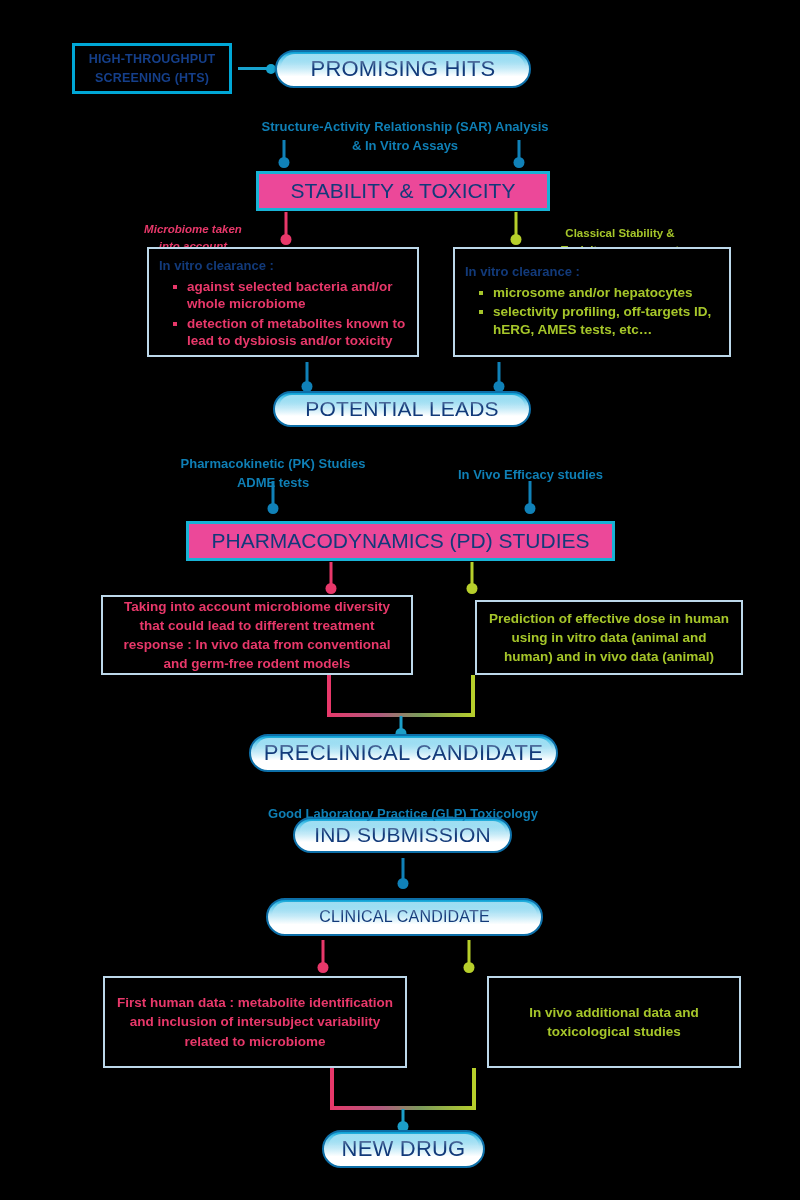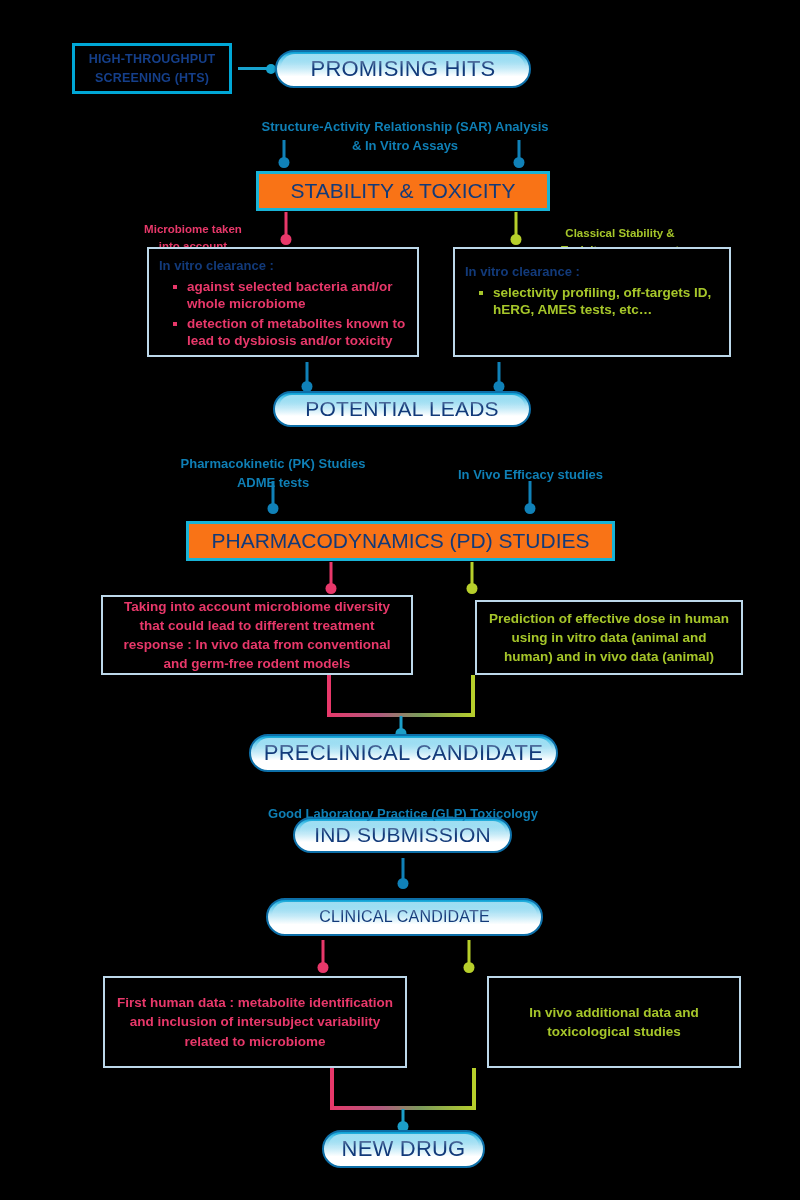--- a/index.html
+++ b/index.html
@@ -28,21 +28,21 @@
   .pill::after{
     content:"";position:absolute;left:4px;right:4px;top:2px;height:42%;
     border-radius:999px 999px 60% 60%/999px 999px 30% 30%;
     background:linear-gradient(to bottom,rgba(255,255,255,.55),rgba(255,255,255,0));
     pointer-events:none;
   }
 
   
   .rectnode{
     border:3px solid #18b3d6;
-    background:#f97316;
+    background:#ec4899;
     display:flex;align-items:center;justify-content:center;
     color:#123a7a;text-align:center;white-space:nowrap;
   }
   .hts{
     border:3px solid #00a7d6;
     background:#000;color:#153f8a;
     display:flex;align-items:center;justify-content:center;
     text-align:center;font-weight:bold;font-size:12.5px;line-height:1.45;
     letter-spacing:.2px;
   }
@@ -71,21 +71,21 @@
   .detail.green .para{color:#a6c62a;}
   .para{
     font-weight:bold;font-size:13.5px;line-height:1.42;text-align:center;
   }
 
   
   .lbl{
     font-weight:bold;text-align:center;line-height:1.42;white-space:pre-line;
   }
   .lbl.blue{color:#0f7fb5;font-size:13px;}
-  .lbl.pink{color:#e8386a;font-size:11.5px;}
+  .lbl.pink{color:#e8386a;font-size:11.5px;font-style:italic;}
   .lbl.green{color:#a6c62a;font-size:11.5px;}
 
   
   .conn{position:absolute;}
   .conn .stem{position:absolute;left:50%;transform:translateX(-50%);top:0;width:3px;}
   .conn .dot{position:absolute;left:50%;transform:translateX(-50%);bottom:0;
              width:11px;height:11px;border-radius:50%;}
   .conn.blue .stem{background:#1081b8;}
   .conn.blue .dot{background:#1081b8;}
   .conn.pink .stem{background:#e8386a;}
@@ -166,20 +166,21 @@
     <div class="hdr">In vitro clearance :</div>
     <ul>
       <li>against selected bacteria and/or whole microbiome</li>
       <li>detection of metabolites known to lead to dysbiosis and/or toxicity</li>
     </ul>
   </div>
 
   <div class="abs detail green" style="left:422px;top:247px;width:278px;height:110px;padding-top:14px;">
     <div class="hdr">In vitro clearance :</div>
     <ul>
+      <li>microsome and/or hepatocytes</li>
       <li>selectivity profiling, off-targets ID, hERG, AMES tests, etc…</li>
     </ul>
   </div>
 
   <div class="conn blue" style="left:301px;top:362px;width:12px;height:30px;">
     <span class="stem" style="height:24px;"></span>
     <span class="dot"></span>
   </div>
   <div class="conn blue" style="left:493px;top:362px;width:12px;height:30px;">
     <span class="stem" style="height:24px;"></span>

